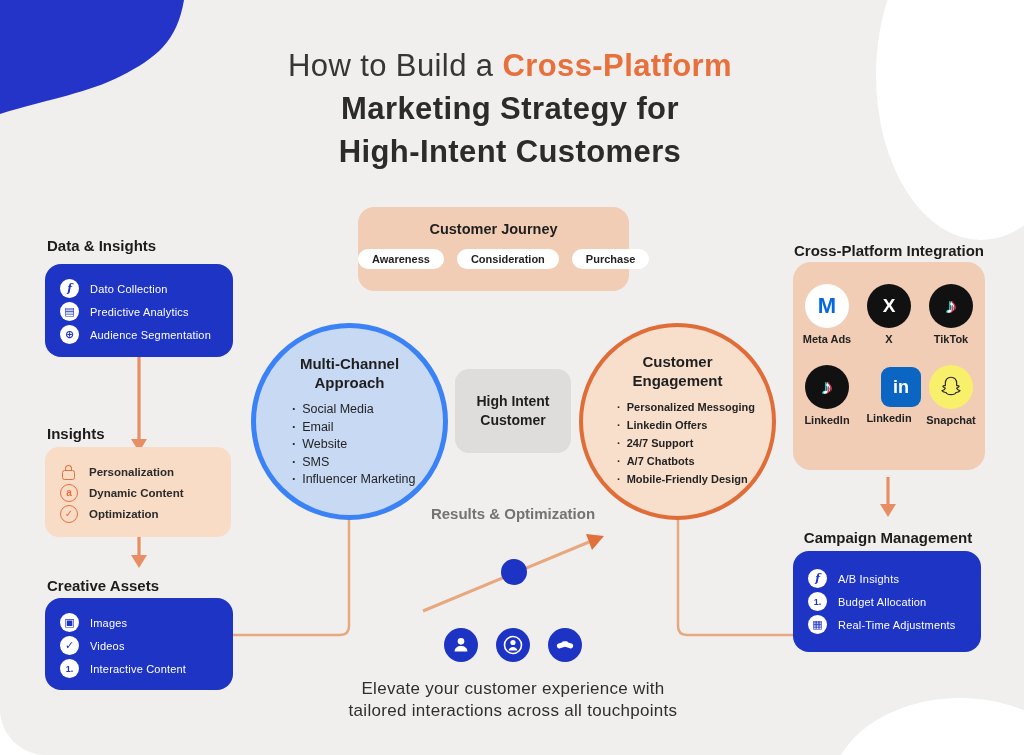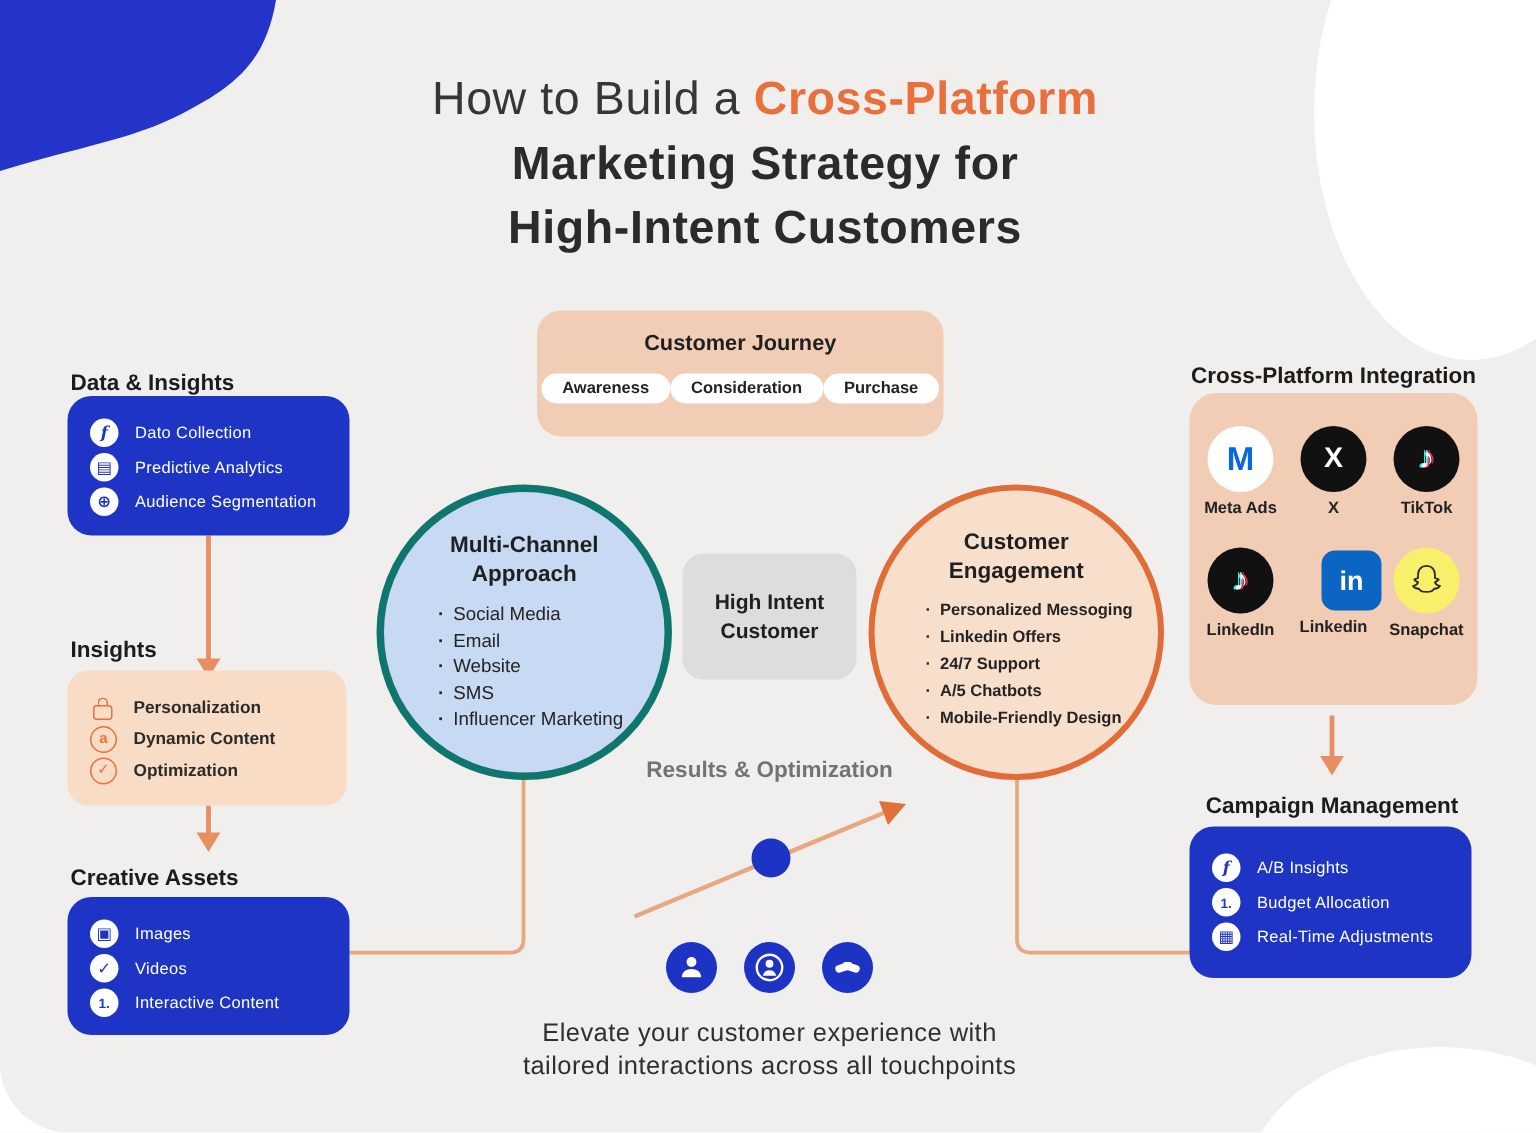--- a/index.html
+++ b/index.html
@@ -16,21 +16,21 @@
          font-size:31px;line-height:43px;letter-spacing:.4px;color:#2e2e2e;}
   .title .pre{font-weight:400;color:#363636;}
   .title .hl{font-weight:700;color:#e8703d;}
   .title .b{font-weight:700;color:#2b2b2b;}
 
   .h-label{position:absolute;font-size:15px;font-weight:700;color:#1c1c1c;}
 
   
   .journey{position:absolute;left:358px;top:207px;width:271px;height:84px;background:#f2cdb5;border-radius:16px;}
   .journey .jt{margin-top:14px;text-align:center;font-size:14.5px;font-weight:700;color:#1f1f1f;}
-  .journey .pills{display:flex;justify-content:center;margin-top:12px;}
+  .journey .pills{display:flex;gap:13px;margin-top:12px;}
   .pill{background:#fff;border-radius:11px;padding:4px 14px;font-size:11px;font-weight:700;color:#222;}
 
   
   .ibox{position:absolute;background:#1e34c4;border-radius:16px;padding:13px 0 0 15px;box-sizing:border-box;}
   .irow{display:flex;align-items:center;gap:11px;height:23px;}
   .icircle{flex:0 0 19px;width:19px;height:19px;border-radius:50%;background:#fff;color:#1e34c4;
            display:flex;align-items:center;justify-content:center;font-size:11px;font-weight:700;}
   .ilabel{color:#fff;font-size:11px;font-weight:400;letter-spacing:.2px;}
 
   
@@ -38,21 +38,21 @@
   .prow{display:flex;align-items:center;gap:11px;height:21px;}
   .ocircle{flex:0 0 18px;width:18px;height:18px;border-radius:50%;border:1.6px solid #e8703d;box-sizing:border-box;
            color:#e8703d;display:flex;align-items:center;justify-content:center;font-size:10px;font-weight:700;}
   .olabel{color:#2b2b2b;font-size:11.5px;font-weight:700;}
   .lockwrap{flex:0 0 18px;width:18px;height:18px;position:relative;}
   .lock{position:absolute;left:2px;top:7px;width:11px;height:8px;border:1.7px solid #e8703d;border-radius:2.5px;}
   .lock::before{content:"";position:absolute;left:2px;top:-6px;width:5px;height:5px;border:1.7px solid #e8703d;border-bottom:none;border-radius:4px 4px 0 0;}
 
   
   .circle{position:absolute;border-radius:50%;box-sizing:border-box;}
-  .mc{left:251px;top:323px;width:197px;height:197px;background:#c8d9f4;border:5px solid #0f766e;}
+  .mc{left:251px;top:323px;width:197px;height:197px;background:#c8d9f4;border:5px solid #3b82f6;}
   .ce{left:579px;top:323px;width:197px;height:197px;background:#f7dfcc;border:4px solid #e06c38;}
   .ctitle{text-align:center;font-weight:700;color:#1f1f1f;font-size:15px;line-height:19px;margin:26px auto 0;width:140px;}
   .ce .ctitle{margin-top:25px;width:120px;}
   .clist{list-style:none;margin:9px 0 0;padding:0 0 0 36px;}
   .mc .clist li{font-size:12.5px;color:#242424;line-height:17.5px;font-weight:500;}
   .ce .clist{margin-top:8px;padding-left:34px;}
   .ce .clist li{font-size:11px;color:#242424;line-height:18px;font-weight:700;}
   .clist li::before{content:"·";margin-right:6px;font-weight:700;}
 
   
@@ -127,21 +127,21 @@
 
   <div class="journey">
     <div class="jt">Customer Journey</div>
     <div class="pills">
       <span class="pill">Awareness</span>
       <span class="pill">Consideration</span>
       <span class="pill">Purchase</span>
     </div>
   </div>
 
-  <div class="h-label" style="left:47px;top:247px;">Data &amp; Insights</div>
+  <div class="h-label" style="left:47px;top:237px;">Data &amp; Insights</div>
   <div class="ibox" style="left:45px;top:264px;width:188px;height:93px;">
     <div class="irow">
       <span class="icircle g-serif">f</span>
       <span class="ilabel">Dato Collection</span>
     </div>
     <div class="irow">
       <span class="icircle">▤</span>
       <span class="ilabel">Predictive Analytics</span>
     </div>
     <div class="irow">
@@ -198,21 +198,21 @@
   <div class="hibox">
     <span>High Intent Customer</span>
   </div>
 
   <div class="circle ce">
     <div class="ctitle">Customer Engagement</div>
     <ul class="clist">
       <li>Personalized Messoging</li>
       <li>Linkedin Offers</li>
       <li>24/7 Support</li>
-      <li>A/5 Chatbots</li>
+      <li>A/7 Chatbots</li>
       <li>Mobile-Friendly Design</li>
     </ul>
   </div>
 
   <div class="h-label" style="left:793px;top:242px;width:192px;text-align:center;">Cross-Platform Integration</div>
   <div class="xbox">
     <div class="ptile">
       <div class="picon meta">
           <span>M</span>
         </div>

